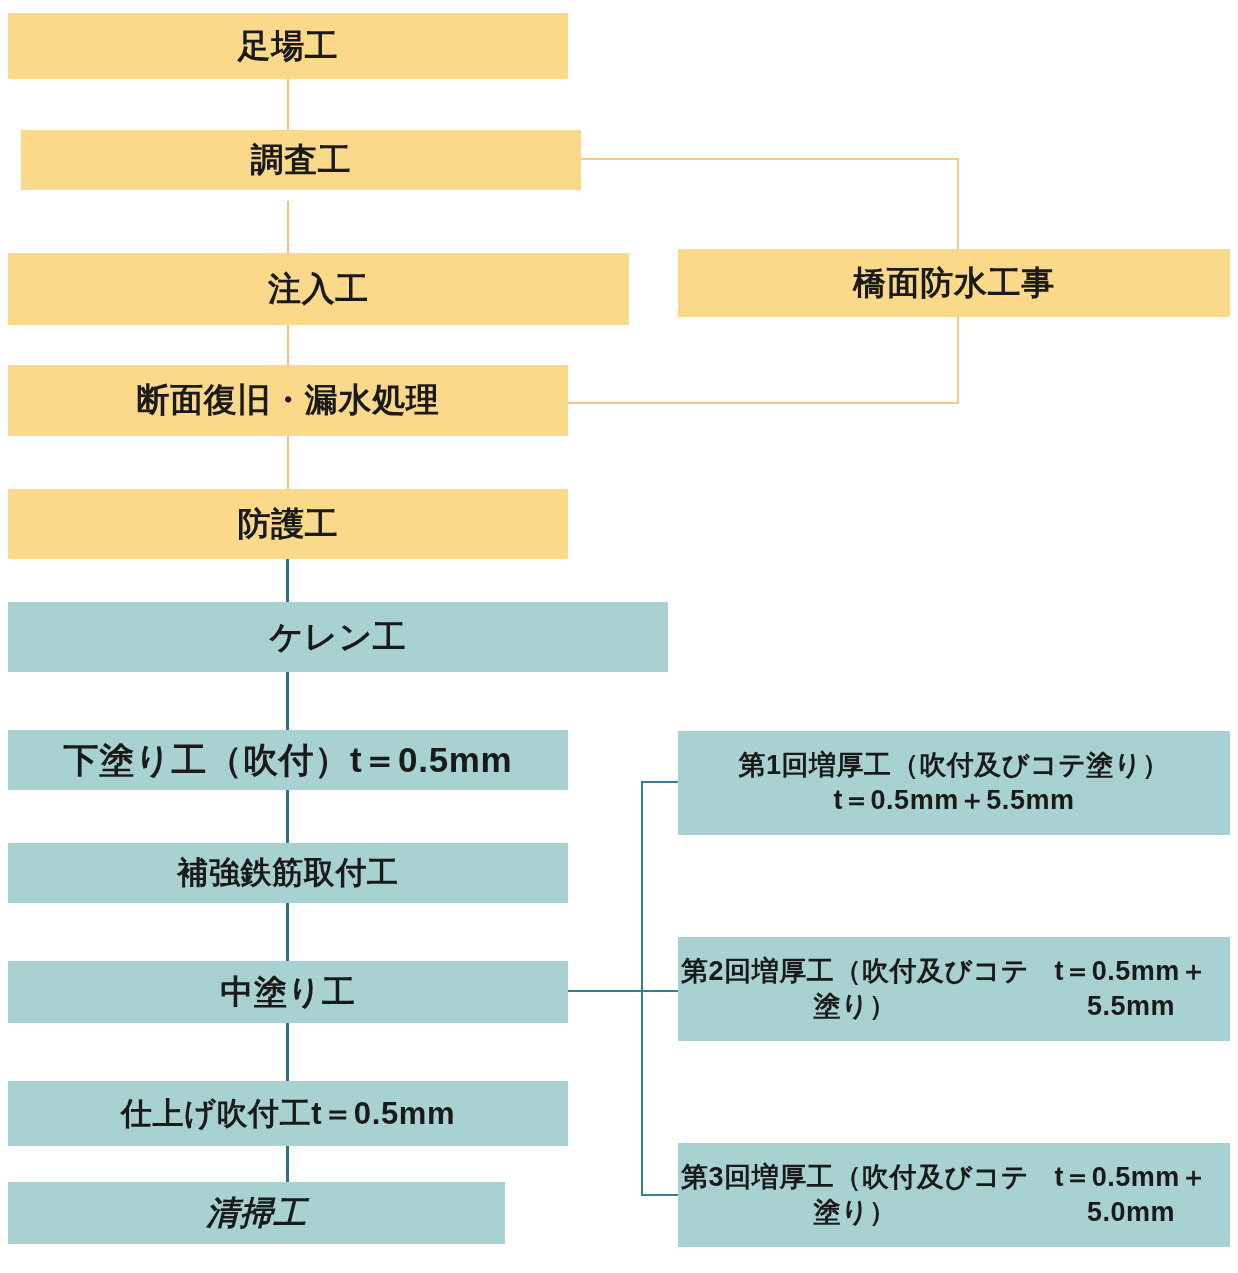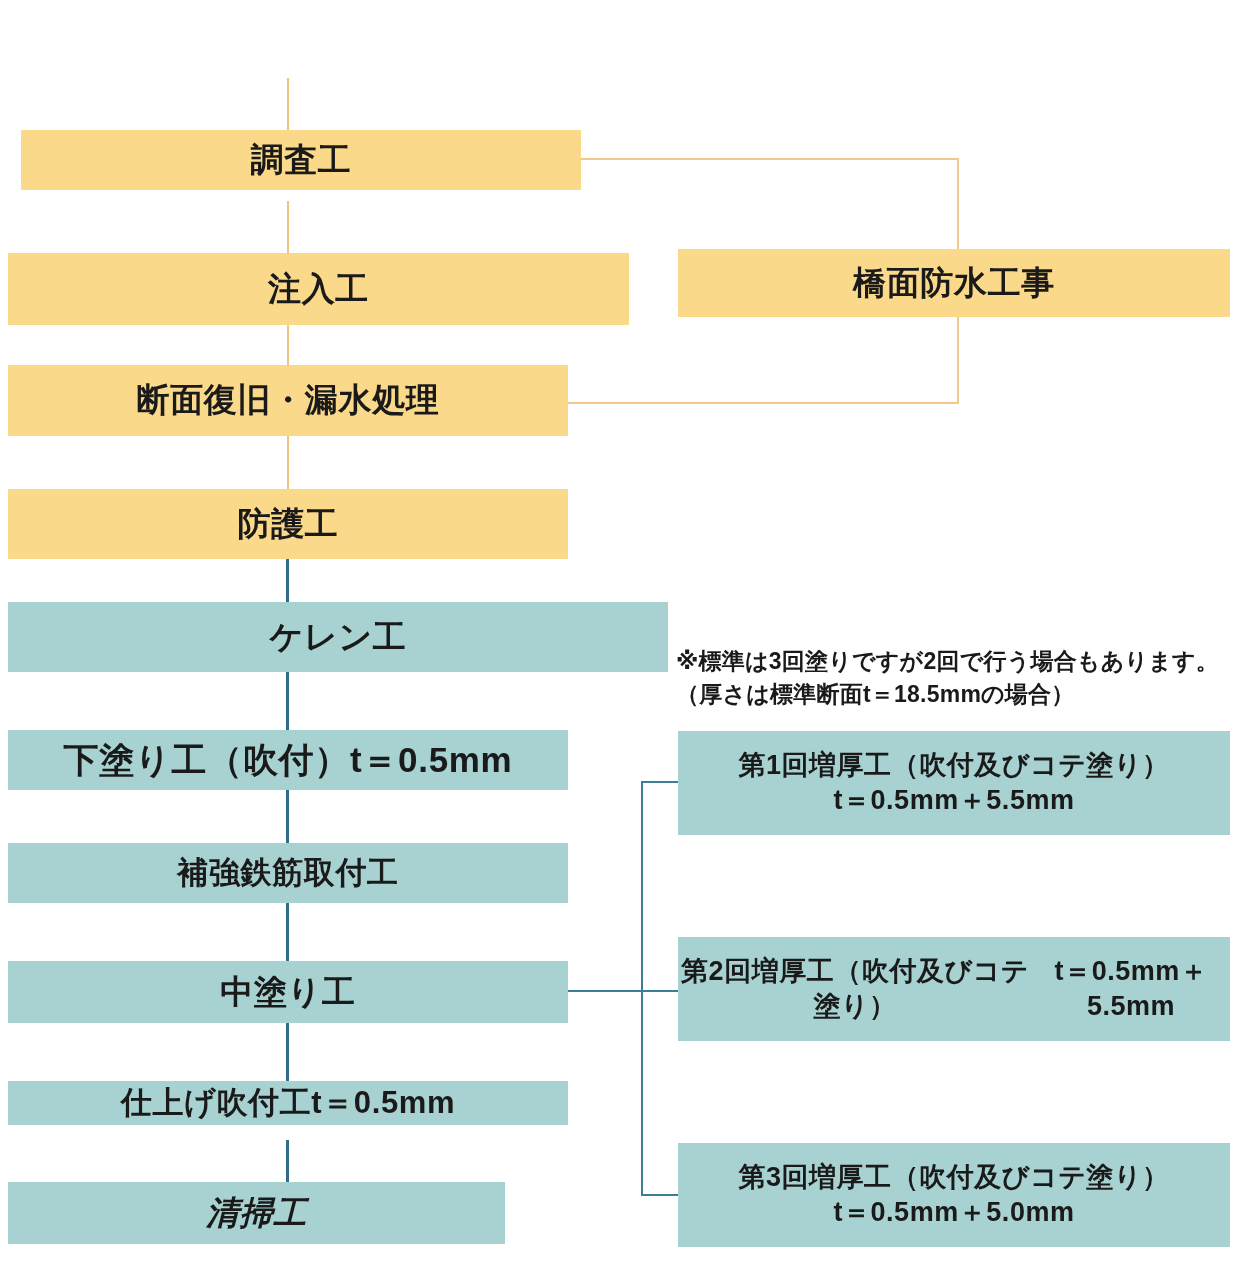--- a/index.html
+++ b/index.html
@@ -71,54 +71,53 @@
   <div class="connector conn-yellow" style="left:563px; top:158px; width:396px; height:2px;"></div>
   <div class="connector conn-yellow" style="left:957px; top:158px; width:2px; height:246px;"></div>
   <div class="connector conn-yellow" style="left:563px; top:402px; width:396px; height:2px;"></div>
 
   <div class="connector conn-teal" style="left:563px; top:990px; width:80px; height:2px;"></div>
   <div class="connector conn-teal" style="left:641px; top:781px; width:2px; height:415px;"></div>
   <div class="connector conn-teal" style="left:641px; top:781px; width:40px; height:2px;"></div>
   <div class="connector conn-teal" style="left:641px; top:990px; width:40px; height:2px;"></div>
   <div class="connector conn-teal" style="left:641px; top:1194px; width:40px; height:2px;"></div>
 
+  <div class="node yellow" style="left:8px; top:13px; width:560px; height:66px; font-size:33px;">足場工</div>
 
   <div class="node yellow" style="left:8px; top:130px; width:560px; height:60px; font-size:33px;margin-left:13px;">調査工</div>
 
   <div class="node yellow" style="left:8px; top:253px; width:621px; height:72px; font-size:33px;">注入工</div>
 
   <div class="node yellow" style="left:8px; top:365px; width:560px; height:71px; font-size:33px;">断面復旧・漏水処理</div>
 
   <div class="node yellow" style="left:8px; top:489px; width:560px; height:70px; font-size:33px;">防護工</div>
 
   <div class="node teal" style="left:8px; top:602px; width:660px; height:70px; font-size:33px;">ケレン工</div>
 
   <div class="node teal" style="left:8px; top:730px; width:560px; height:60px; font-size:35px;">下塗り工（吹付）t＝0.5mm</div>
 
   <div class="node teal" style="left:8px; top:843px; width:560px; height:60px; font-size:31px;text-align:center;">補強鉄筋取付工</div>
 
   <div class="node teal" style="left:8px; top:961px; width:560px; height:62px; font-size:33px;">中塗り工</div>
 
-  <div class="node teal" style="left:8px; top:1081px; width:560px; height:44px; font-size:31px;">仕上げ吹付工t＝0.5mm</div>
+  <div class="node teal" style="left:8px; top:1081px; width:560px; height:65px; font-size:31px;">仕上げ吹付工t＝0.5mm</div>
 
   <div class="node teal" style="left:8px; top:1182px; width:497px; height:62px; font-size:33px;font-style:italic;">清掃工</div>
 
   <div class="node yellow" style="left:678px; top:249px; width:552px; height:68px; font-size:33px;">橋面防水工事</div>
 
-  <div class="note" style="left:676px; top:645px; width:556px; font-size:23px;">※標準は3回塗りですが2回で行う場合もあります。
-（厚さは標準断面t＝18.5mmの場合）</div>
 
   <div class="node teal" style="left:678px; top:731px; width:552px; height:104px; font-size:27px; flex-direction:column;">
     <span>第1回増厚工（吹付及びコテ塗り）</span>
     <span>t＝0.5mm＋5.5mm</span>
   </div>
 
   <div class="node teal" style="left:678px; top:937px; width:552px; height:104px; font-size:27px; ">
     <span>第2回増厚工（吹付及びコテ塗り）</span>
     <span>t＝0.5mm＋5.5mm</span>
   </div>
 
-  <div class="node teal" style="left:678px; top:1143px; width:552px; height:104px; font-size:27px; flex-direction:column;">
+  <div class="node teal" style="left:678px; top:1143px; width:552px; height:104px; font-size:27px; ">
     <span>第3回増厚工（吹付及びコテ塗り）</span>
     <span>t＝0.5mm＋5.0mm</span>
   </div>
 
 </div>
 
 </body></html>

